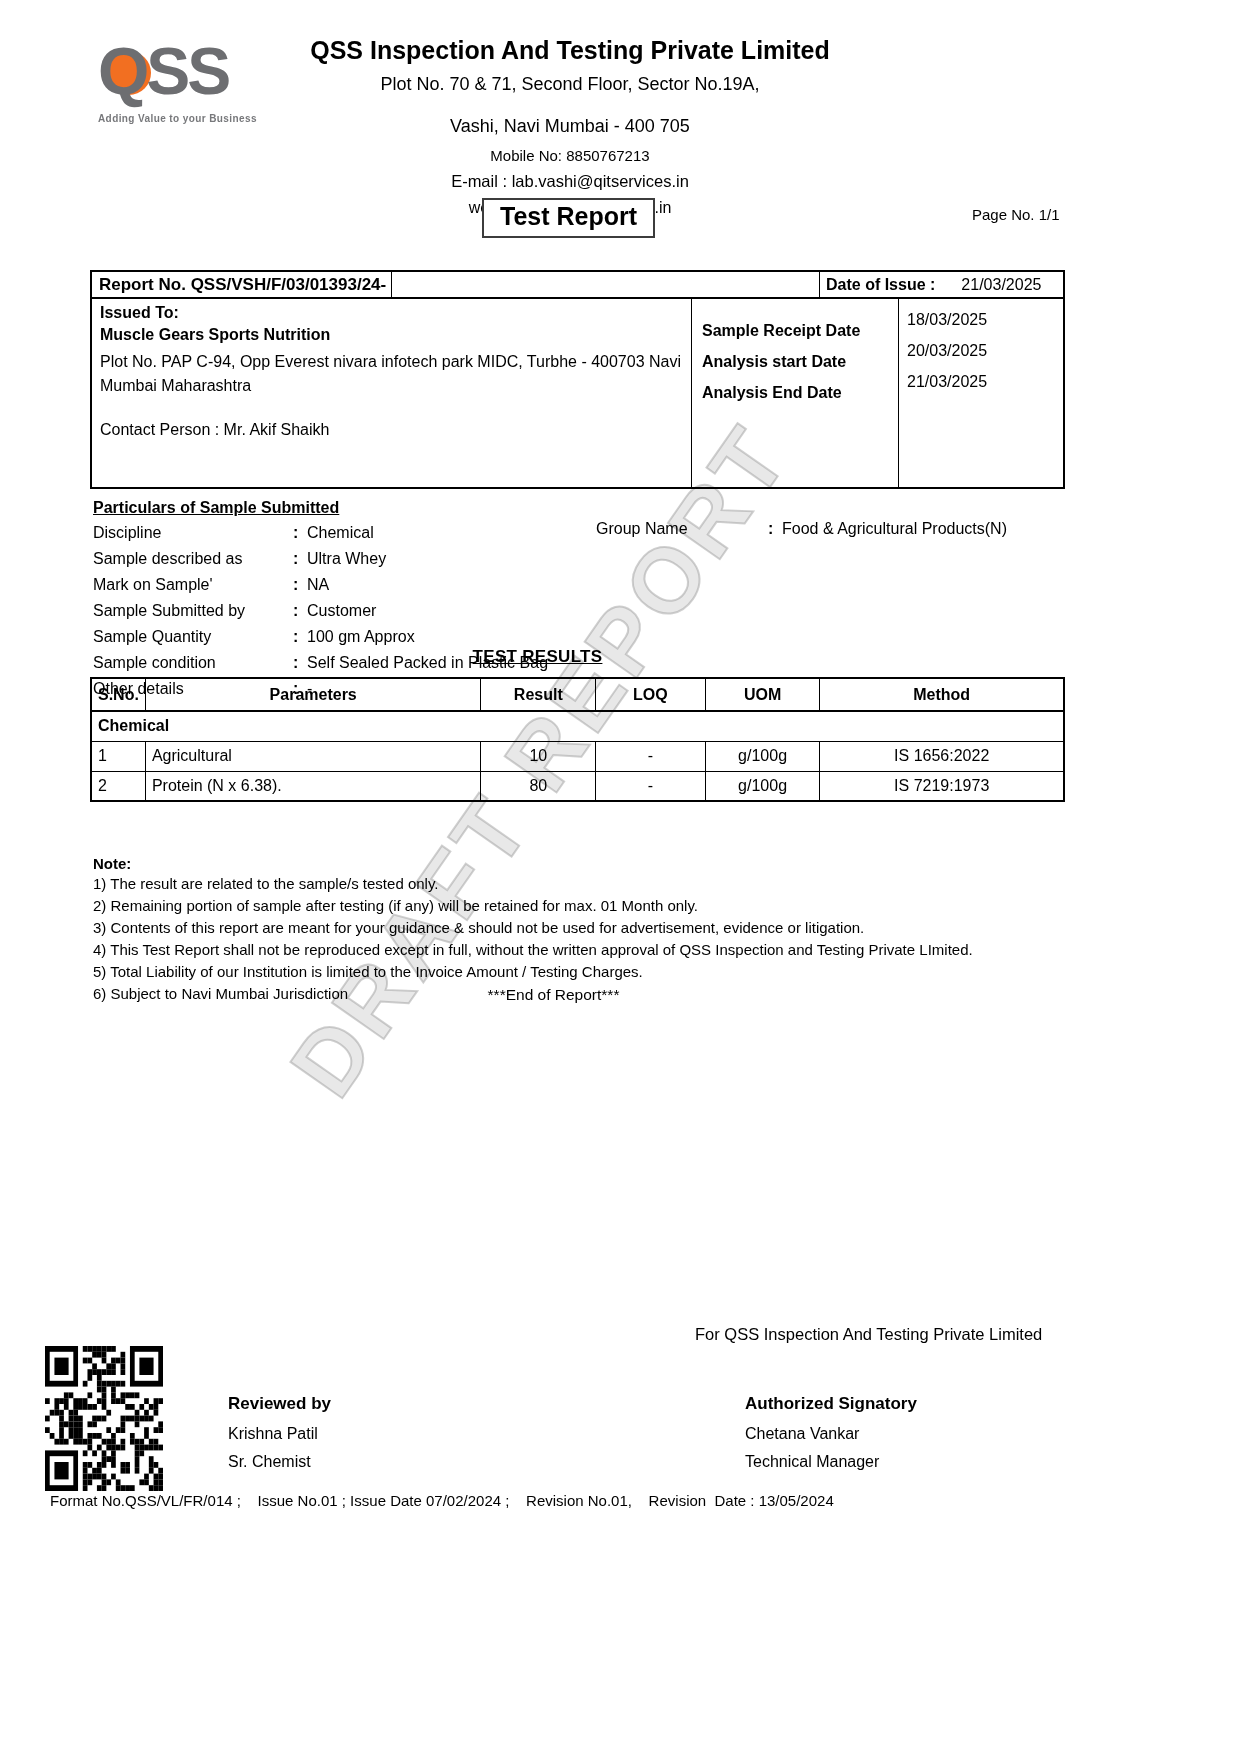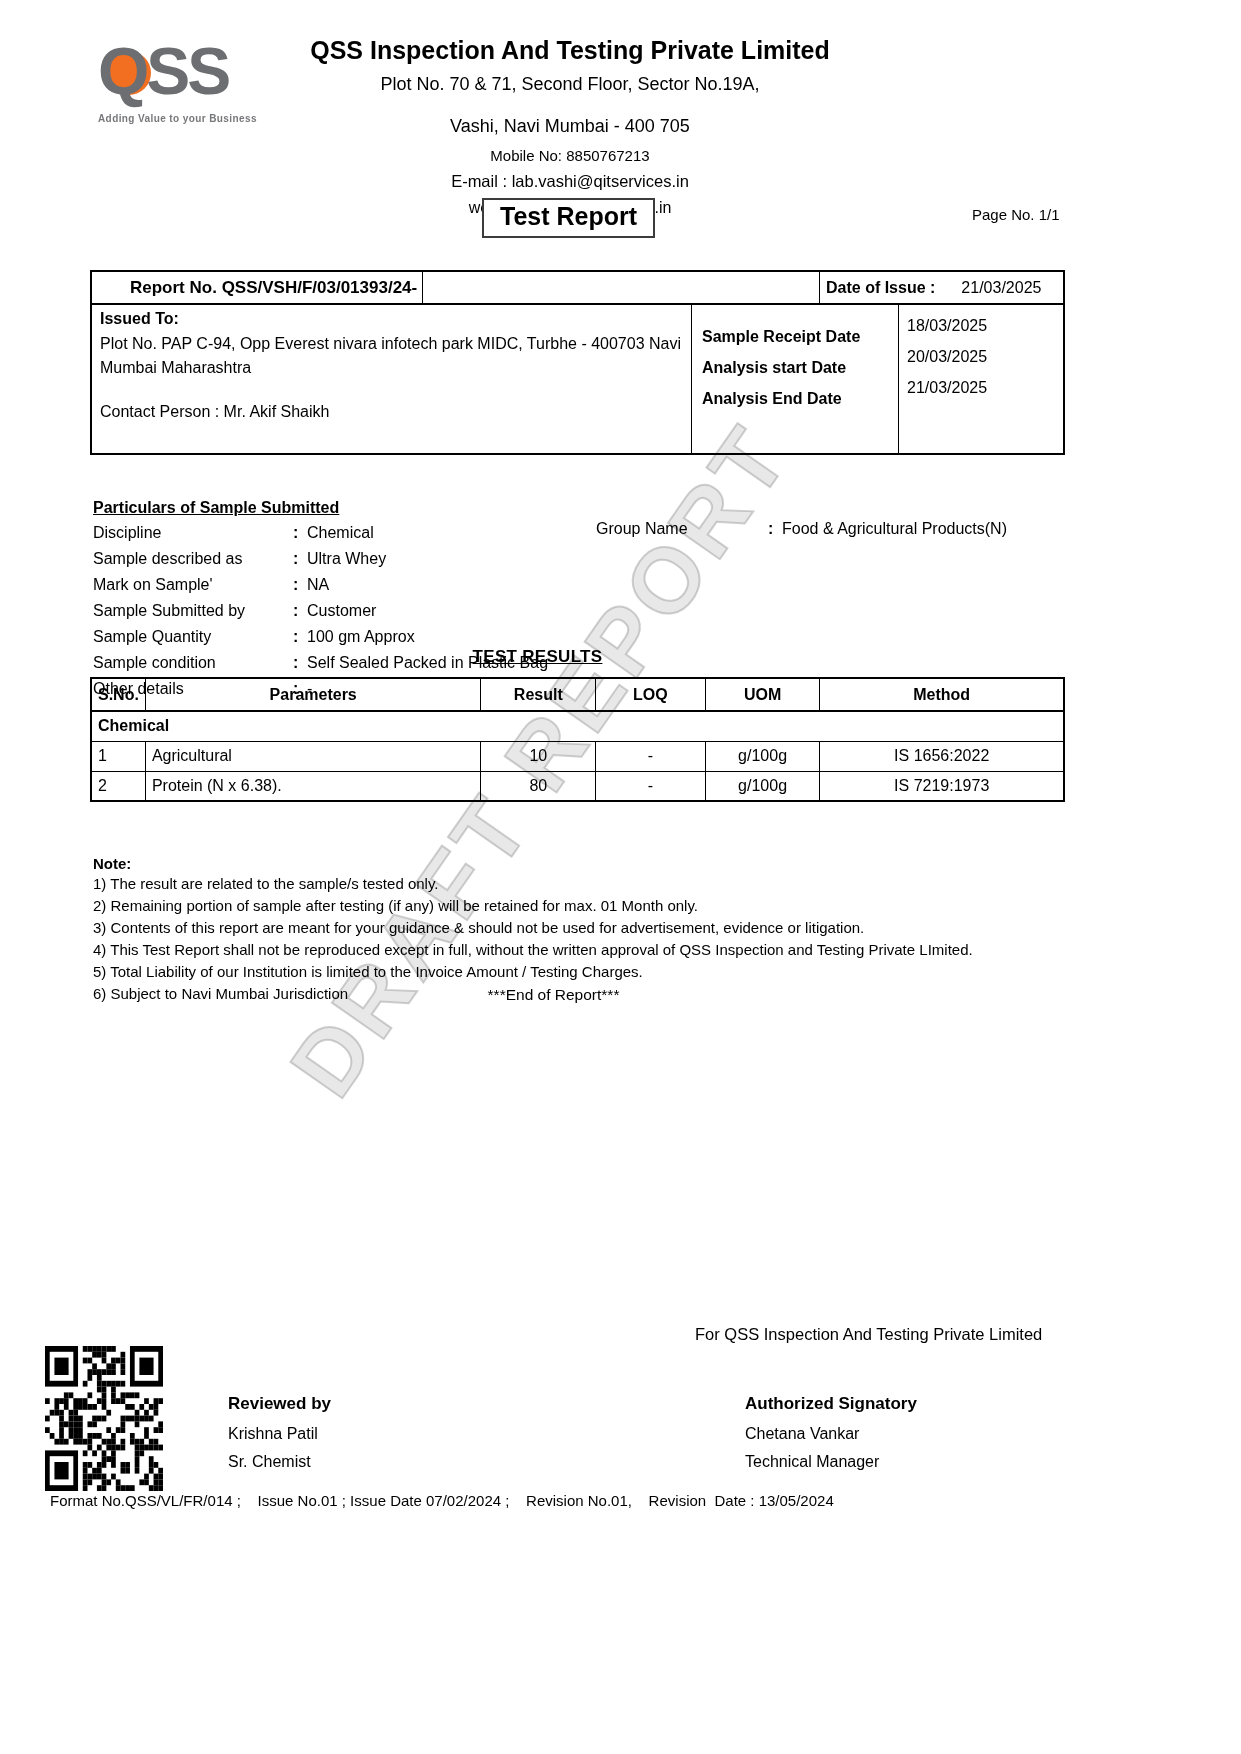--- a/index.html
+++ b/index.html
@@ -29,27 +29,27 @@
   .mobile { font-size:15px; margin-top:10px; }
   .email  { font-size:16.5px; margin-top:8px; }
   .website{ font-size:16px; margin-top:8px; }
 
   .report-title-box { position:absolute; left:482px; top:198px; border:2.5px solid #3c3c3c; padding:2px 16px 5px 16px;
     font-size:25px; font-weight:bold; background:#fff; }
   .page-no { position:absolute; left:972px; top:206px; font-size:15px; }
 
   
   .info-table { position:absolute; left:90px; top:270px; width:975px; border:2px solid #000; background:transparent; }
-  .info-row1 { display:flex; border-bottom:2px solid #000; height:33px; align-items:flex-end;padding-left:31px; }
+  .info-row1 { display:flex; border-bottom:2px solid #000; height:27px; align-items:flex-end; }
   .cell-reportno { width:300px; padding-left:7px; border-right:1.5px solid #000; height:100%; display:flex; align-items:center; font-size:17px; font-weight:bold; white-space:nowrap; }
   .cell-empty { flex:1; border-right:1.5px solid #000; height:100%; }
   .cell-doi { width:243px; height:100%; display:flex; align-items:center; font-size:16px; padding-left:6px; }
   .cell-doi .doi-label { font-weight:bold; }
   .cell-doi .doi-value { margin-left:26px; }
-  .info-row2 { display:flex; height:148px; }
+  .info-row2 { display:flex; height:188px; }
   .cell-issued { width:600px; border-right:1.5px solid #000; padding:5px 8px; font-size:16px; }
   .issued-label { font-weight:bold; margin-bottom:4px; }
   .cust-name { font-weight:bold; margin-bottom:6px; }
   .cust-addr { line-height:24px; margin-bottom:20px; }
   .cust-line { margin-top:4px; line-height:24px; }
   .cell-datelabels { width:207px; border-right:1.5px solid #000; padding:21px 0 0 10px; font-size:16px; font-weight:bold; }
   .cell-datevalues { flex:1; padding:10px 0 0 8px; font-size:16px; }
   .cell-datelabels div, .cell-datevalues div { height:31px; line-height:21px; }
 
   
@@ -127,20 +127,21 @@
       </div>
       <div class="cell-empty"></div>
       <div class="cell-doi">
         <span class="doi-label">Date of Issue :</span>
         <span class="doi-value">21/03/2025</span>
       </div>
     </div>
     <div class="info-row2">
       <div class="cell-issued">
         <div class="issued-label">Issued To:</div>
+        <div class="cust-name">Muscle Gears Sports Nutrition</div>
         <div class="cust-addr">Plot No. PAP C-94, Opp Everest nivara infotech park MIDC, Turbhe - 400703 Navi Mumbai Maharashtra</div>
         <div class="cust-line">Contact Person :  Mr. Akif Shaikh</div>
       </div>
       <div class="cell-datelabels">
         <div>Sample Receipt Date</div>
         <div>Analysis start Date</div>
         <div>Analysis End Date</div>
       </div>
       <div class="cell-datevalues">
         <div>18/03/2025</div>

